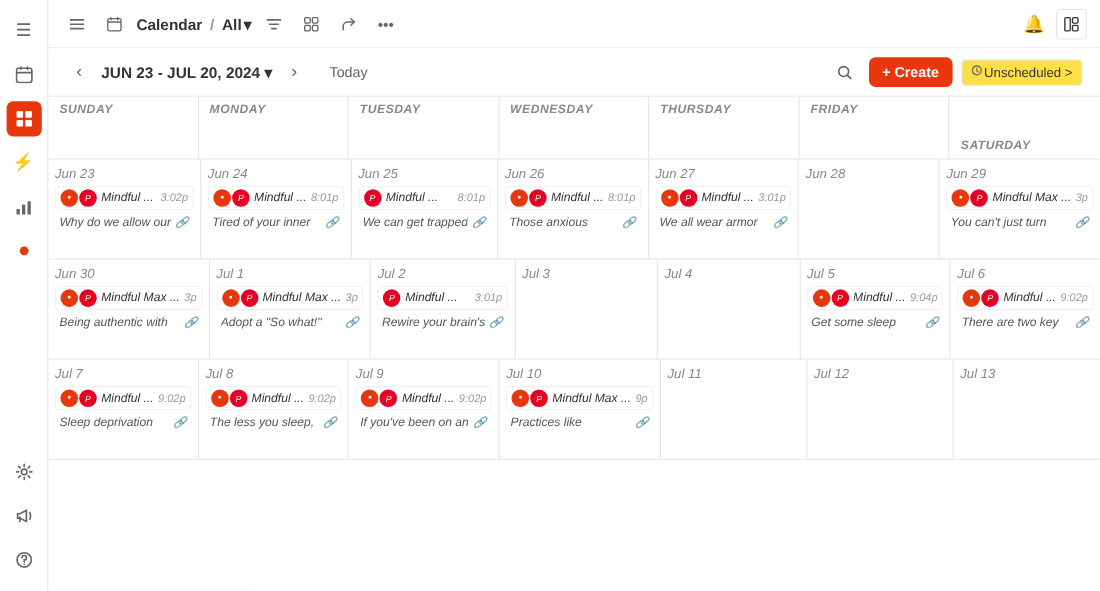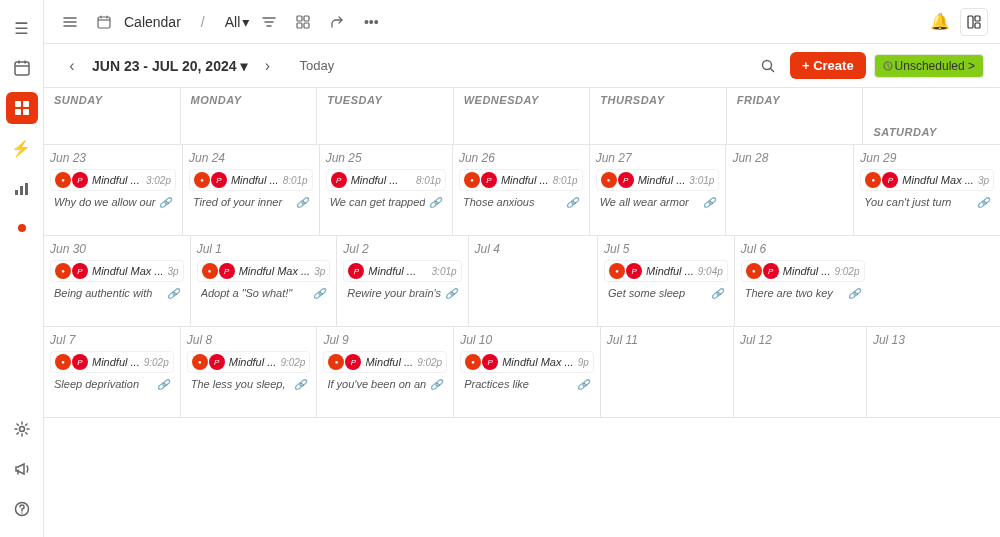--- a/index.html
+++ b/index.html
@@ -11,38 +11,38 @@
     .sidebar-icon.active { background: #e8360d; color: #fff; }
     .sidebar-spacer { flex: 1; }
     .sidebar-dot { width: 8px; height: 8px; background: #e8360d; border-radius: 50%; }
 
     
     .main { flex: 1; display: flex; flex-direction: column; overflow: hidden; }
 
     
     .topbar { height: 44px; background: #fff; border-bottom: 1px solid #e5e5e5; display: flex; align-items: center; padding: 0 12px; gap: 8px; }
     .topbar-left { display: flex; align-items: center; gap: 6px; flex: 1; }
-    .topbar-title { font-size: 14px; font-weight: 400; color: #333; display: flex; align-items: center; gap: 20px; }
+    .topbar-title { font-size: 14px; font-weight: 700; color: #333; display: flex; align-items: center; gap: 7px; }
     .topbar-sep { color: #999; }
     .topbar-all { font-size: 14px; color: #333; display: flex; align-items: center; gap: 2px; cursor: pointer; }
     .topbar-icon { width: 28px; height: 28px; display: flex; align-items: center; justify-content: center; border-radius: 4px; cursor: pointer; color: #666; font-size: 14px; }
     .topbar-right { display: flex; align-items: center; gap: 10px; }
     .bell-icon { font-size: 16px; color: #666; cursor: pointer; }
     .grid-icon { width: 28px; height: 28px; display: flex; align-items: center; justify-content: center; border: 1px solid #e5e5e5; border-radius: 4px; cursor: pointer; }
 
     
     .cal-toolbar { height: 44px; background: #fff; border-bottom: 1px solid #e5e5e5; display: flex; align-items: center; padding: 0 16px; gap: 12px; }
     .cal-nav { display: flex; align-items: center; gap: 8px; }
     .nav-btn { width: 24px; height: 24px; display: flex; align-items: center; justify-content: center; cursor: pointer; color: #666; border-radius: 4px; }
     .date-range { font-size: 14px; font-weight: 600; color: #333; cursor: pointer; display: flex; align-items: center; gap: 4px; }
     .today-btn { font-size: 13px; color: #666; cursor: pointer; padding: 4px 8px; border-radius: 4px; }
     .cal-toolbar-right { margin-left: auto; display: flex; align-items: center; gap: 8px; }
     .search-btn { width: 28px; height: 28px; display: flex; align-items: center; justify-content: center; cursor: pointer; color: #666; }
     .create-btn { background: #e8360d; color: #fff; border: none; border-radius: 6px; padding: 6px 12px; font-size: 13px; font-weight: 600; cursor: pointer; display: flex; align-items: center; gap: 4px; }
-    .unscheduled-btn { font-size: 12px; color: #333; border: 1px solid #e5e5e5; border-radius: 4px; padding: 4px 8px; cursor: pointer; display: flex; align-items: center; gap: 2px; background: #84cc16; }
+    .unscheduled-btn { font-size: 12px; color: #333; border: 1px solid #e5e5e5; border-radius: 4px; padding: 4px 8px; cursor: pointer; display: flex; align-items: flex-start; gap: 2px; background: #fde047; }
 
     
     .calendar { flex: 1; overflow-y: auto; background: #fff; font-style: italic; }
     .cal-header { display: grid; grid-template-columns: repeat(7, 1fr); border-bottom: 1px solid #e5e5e5; }
     .cal-header-cell { padding: 6px 10px; font-size: 11px; font-weight: 600; color: #888; text-transform: uppercase; letter-spacing: 0.5px; border-right: 1px solid #e5e5e5; }
     .cal-header-cell:last-child { border-right: none; margin-top: 32px; }
     .cal-week { display: grid; grid-template-columns: repeat(7, 1fr); border-bottom: 1px solid #e5e5e5; min-height: 90px; }
     .cal-day { border-right: 1px solid #e5e5e5; padding: 6px 6px; min-height: 90px; }
     .cal-day:last-child { border-right: none; }
     .day-num { font-size: 12px; color: #888; margin-bottom: 4px; }
@@ -342,20 +342,23 @@
               </div>
               <div class="event-title">Mindful ...</div>
               <div class="event-time">3:01p</div>
             </div>
             <div class="cal-note">
               <div class="cal-note-text">Rewire your brain's</div>
               <div class="event-link" style="font-size: 10px;">🔗</div>
             </div>
           </div>
           <div class="cal-day">
+            <div class="day-num">Jul 3</div>
+          </div>
+          <div class="cal-day">
             <div class="day-num">Jul 4</div>
           </div>
           <div class="cal-day">
             <div class="day-num">Jul 5</div>
             <div class="cal-event">
               <div class="event-icons">
                 <div class="event-icon-circle icon-orange" style="font-size: 6px;">●</div>
                 <div class="event-icon-circle icon-pinterest">P</div>
               </div>
               <div class="event-title">Mindful ...</div>

